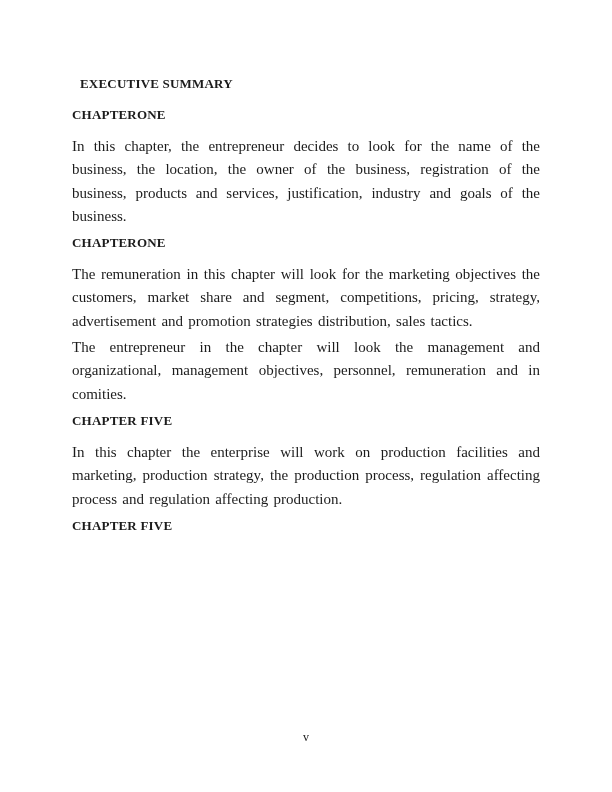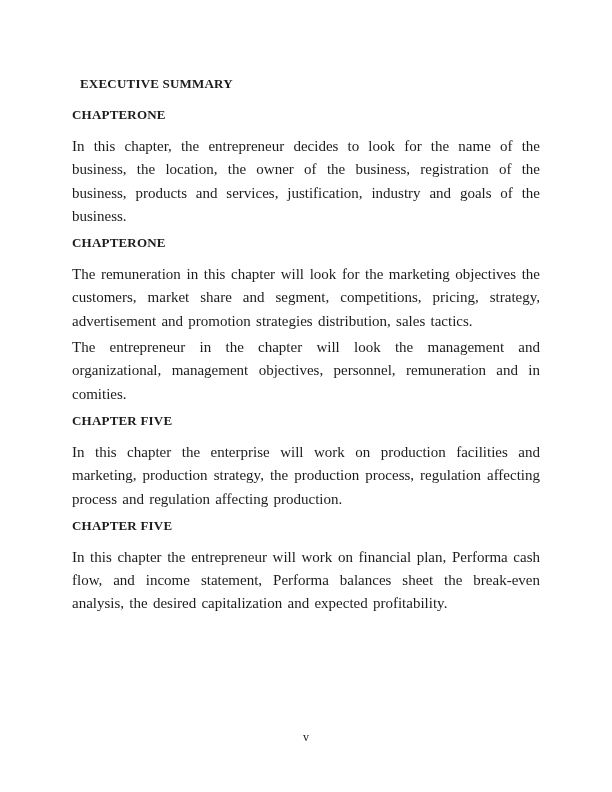--- a/index.html
+++ b/index.html
@@ -72,18 +72,17 @@
     <p class="section-body">The entrepreneur in the chapter will look the management and organizational, management objectives, personnel, remuneration and in comities.</p>
   </div>
 
   <div>
     <h2 class="section-heading">CHAPTER FIVE</h2>
     <p class="section-body">In this chapter the enterprise will work on production facilities and marketing, production strategy, the production process, regulation affecting process and regulation affecting production.</p>
   </div>
 
   <div>
     <h2 class="section-heading">CHAPTER FIVE</h2>
-    <p class="section-body">In this chapter the entrepreneur will work on financial plan, Performa cash flow, and income statement, Performa balances sheet the break-even analysis, the desired capitalization and expected profitability.</p>
   </div>
 
   <div class="footer">v</div>
 
 </div>
 
 </body></html>

